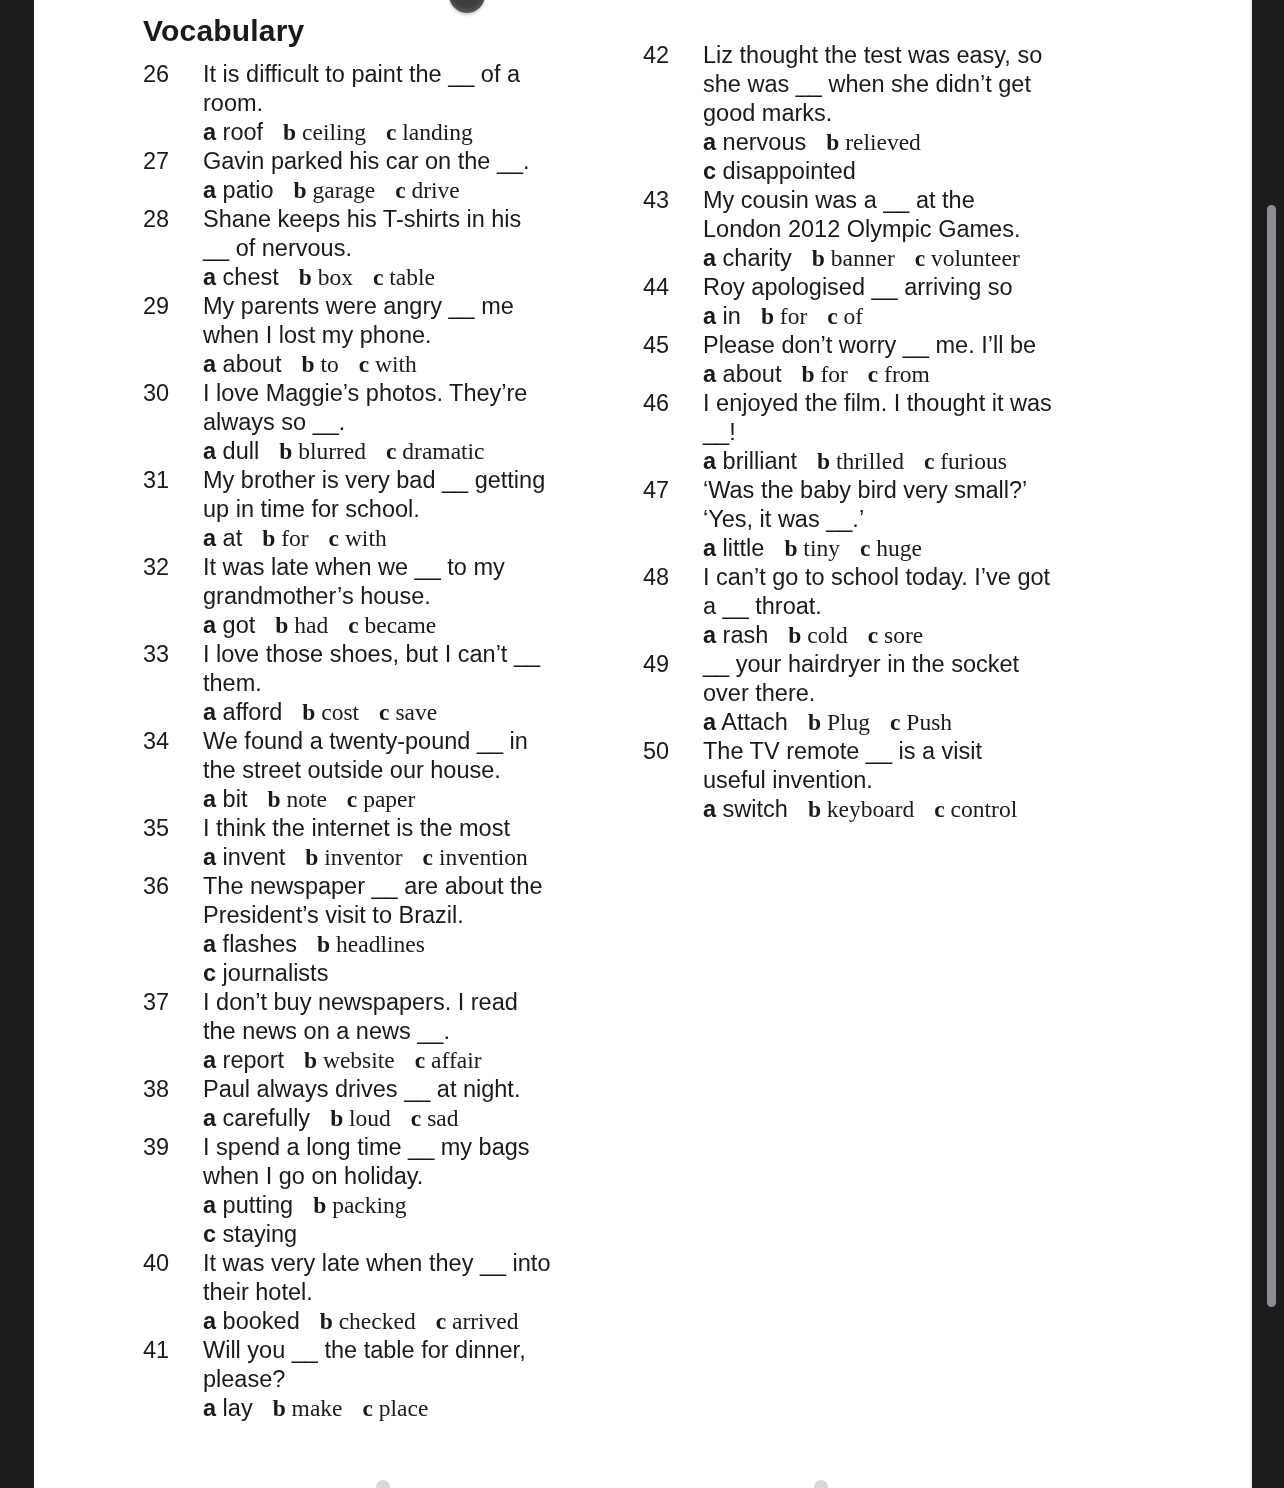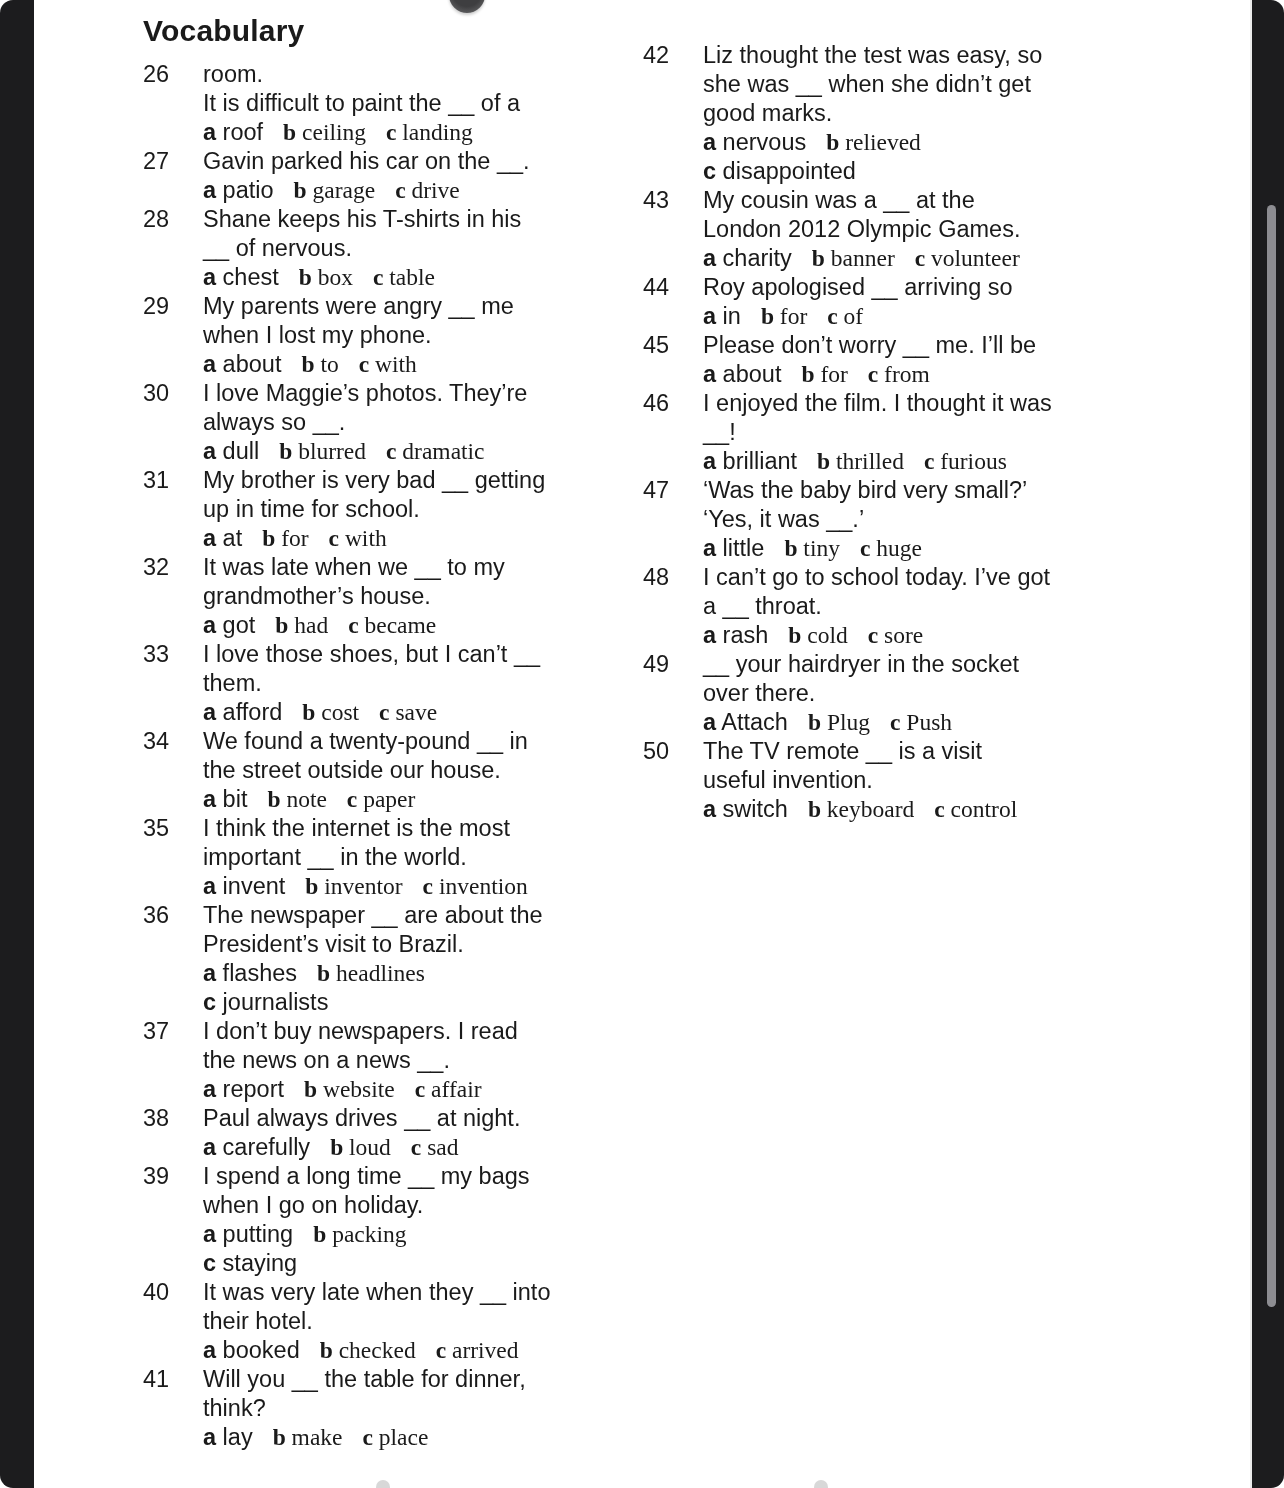--- a/index.html
+++ b/index.html
@@ -4,21 +4,21 @@
 <style>
   html, body { margin:0; padding:0; }
   body {
     width:1284px; height:1488px;
     background:#ffffff;
     font-family:"Liberation Sans", sans-serif;
     color:#1a1a1a;
     position:relative;
     overflow:hidden;
   }
-  .page { position:absolute; inset:0; background:#ffffff; overflow:hidden;border-radius:13px; }
+  .page { position:absolute; inset:0; background:#ffffff; overflow:hidden; }
 
   .edge-bar { position:absolute; top:0; height:100%; background:var(--edge,#1c1c1e); }
   .edge-left  { left:0; width:34px; }
   .edge-right { right:0; width:34px; border-left:2px solid #ececec; box-sizing:border-box; }
 
   .scroll-thumb {
     position:absolute; right:8px; top:205px;
     width:9px; height:1102px;
     border-radius:5px;
     background:var(--thumb,#8d8d92);
@@ -67,22 +67,22 @@
   <div class="hole-dot"></div>
   <div class="next-dot d1"></div>
   <div class="next-dot d2"></div>
 
   <div class="col col-left">
     <h1 class="title">Vocabulary</h1>
     <div>
         <div class="question">
           <div class="qnum">26</div>
           <div class="qbody">
+            <div class="qline">It is difficult to paint the __ of a</div>
             <div class="qline">room.</div>
-            <div class="qline">It is difficult to paint the __ of a</div>
             <div class="optrow"><span class="opt"><b class="optletter">a</b> roof</span><span class="opt"><b class="optletter">b</b> ceiling</span><span class="opt"><b class="optletter">c</b> landing</span></div>
           </div>
         </div>
         <div class="question">
           <div class="qnum">27</div>
           <div class="qbody">
             <div class="qline">Gavin parked his car on the __.</div>
             <div class="optrow"><span class="opt"><b class="optletter">a</b> patio</span><span class="opt"><b class="optletter">b</b> garage</span><span class="opt"><b class="optletter">c</b> drive</span></div>
           </div>
         </div>
@@ -139,21 +139,20 @@
           <div class="qbody">
             <div class="qline">We found a twenty-pound __ in</div>
             <div class="qline">the street outside our house.</div>
             <div class="optrow"><span class="opt"><b class="optletter">a</b> bit</span><span class="opt"><b class="optletter">b</b> note</span><span class="opt"><b class="optletter">c</b> paper</span></div>
           </div>
         </div>
         <div class="question">
           <div class="qnum">35</div>
           <div class="qbody">
             <div class="qline">I think the internet is the most</div>
-            <div class="qline">important __ in the world.</div>
             <div class="optrow"><span class="opt"><b class="optletter">a</b> invent</span><span class="opt"><b class="optletter">b</b> inventor</span><span class="opt"><b class="optletter">c</b> invention</span></div>
           </div>
         </div>
         <div class="question">
           <div class="qnum">36</div>
           <div class="qbody">
             <div class="qline">The newspaper __ are about the</div>
             <div class="qline">President’s visit to Brazil.</div>
             <div class="optrow"><span class="opt"><b class="optletter">a</b> flashes</span><span class="opt"><b class="optletter">b</b> headlines</span></div>
             <div class="optrow"><span class="opt"><b class="optletter">c</b> journalists</span></div>
@@ -188,21 +187,21 @@
           <div class="qbody">
             <div class="qline">It was very late when they __ into</div>
             <div class="qline">their hotel.</div>
             <div class="optrow"><span class="opt"><b class="optletter">a</b> booked</span><span class="opt"><b class="optletter">b</b> checked</span><span class="opt"><b class="optletter">c</b> arrived</span></div>
           </div>
         </div>
         <div class="question">
           <div class="qnum">41</div>
           <div class="qbody">
             <div class="qline">Will you __ the table for dinner,</div>
-            <div class="qline">think?</div>
+            <div class="qline">please?</div>
             <div class="optrow"><span class="opt"><b class="optletter">a</b> lay</span><span class="opt"><b class="optletter">b</b> make</span><span class="opt"><b class="optletter">c</b> place</span></div>
           </div>
         </div>
       </div>
   </div>
 
   <div class="col col-right">
     <div>
         <div class="question">
           <div class="qnum">42</div>

